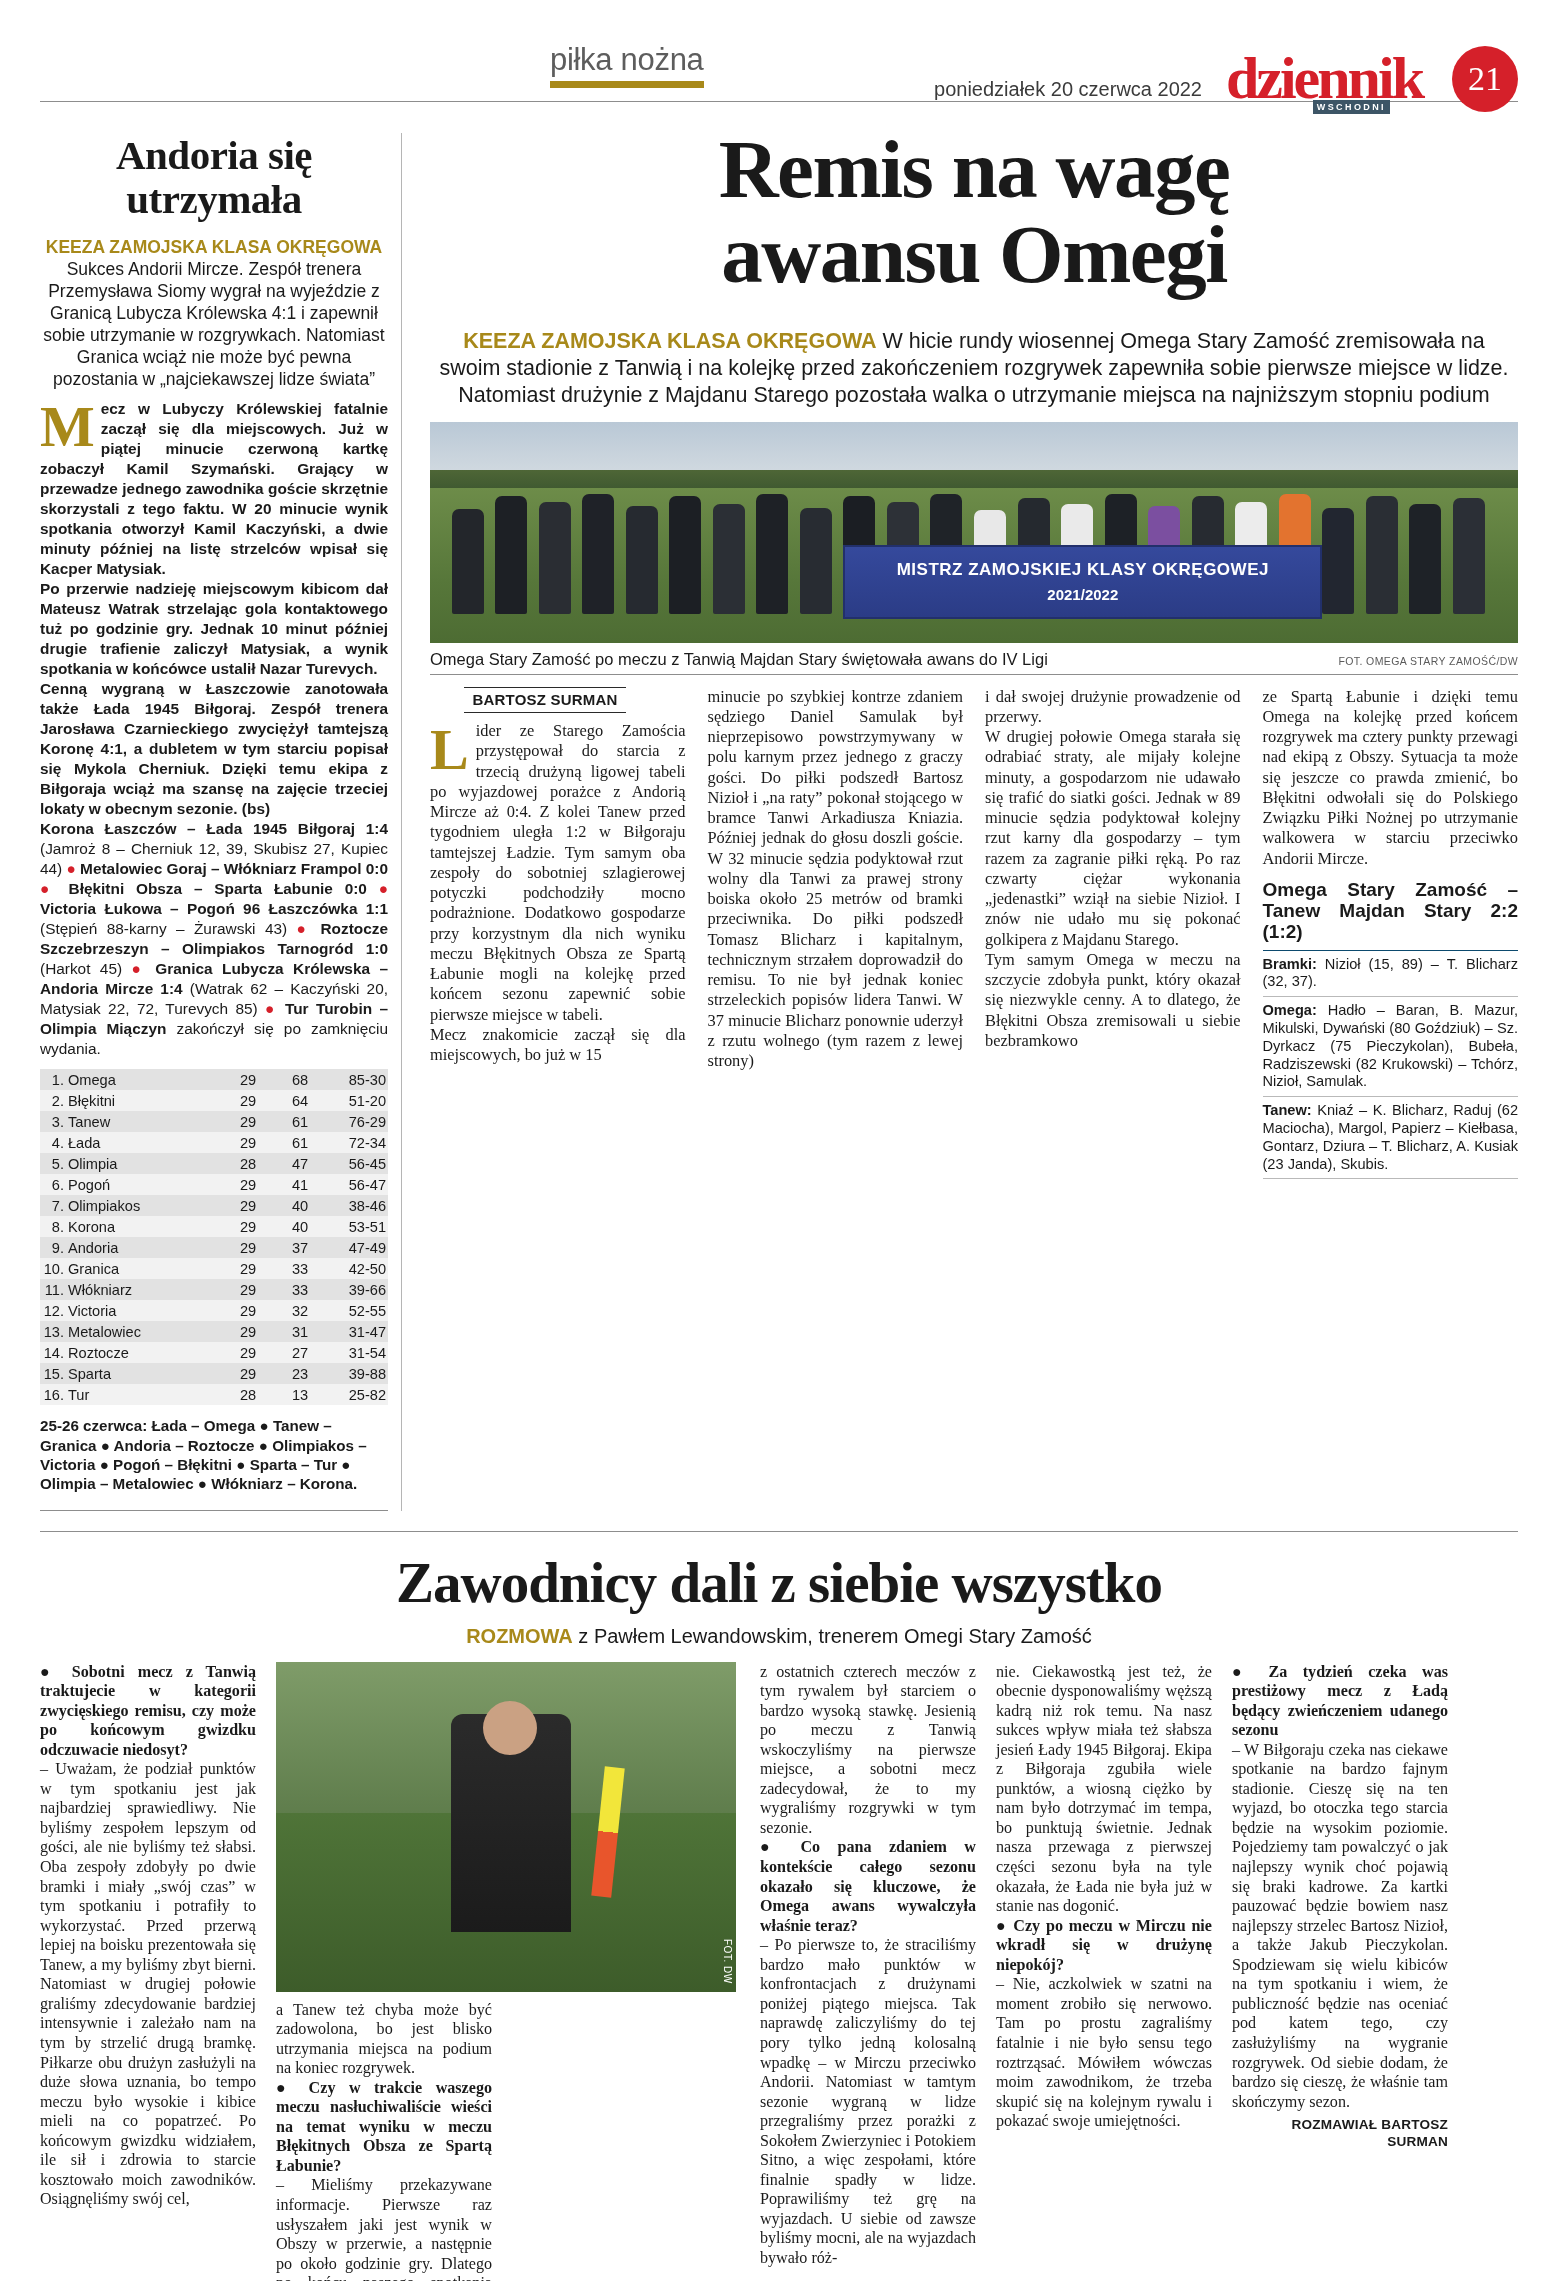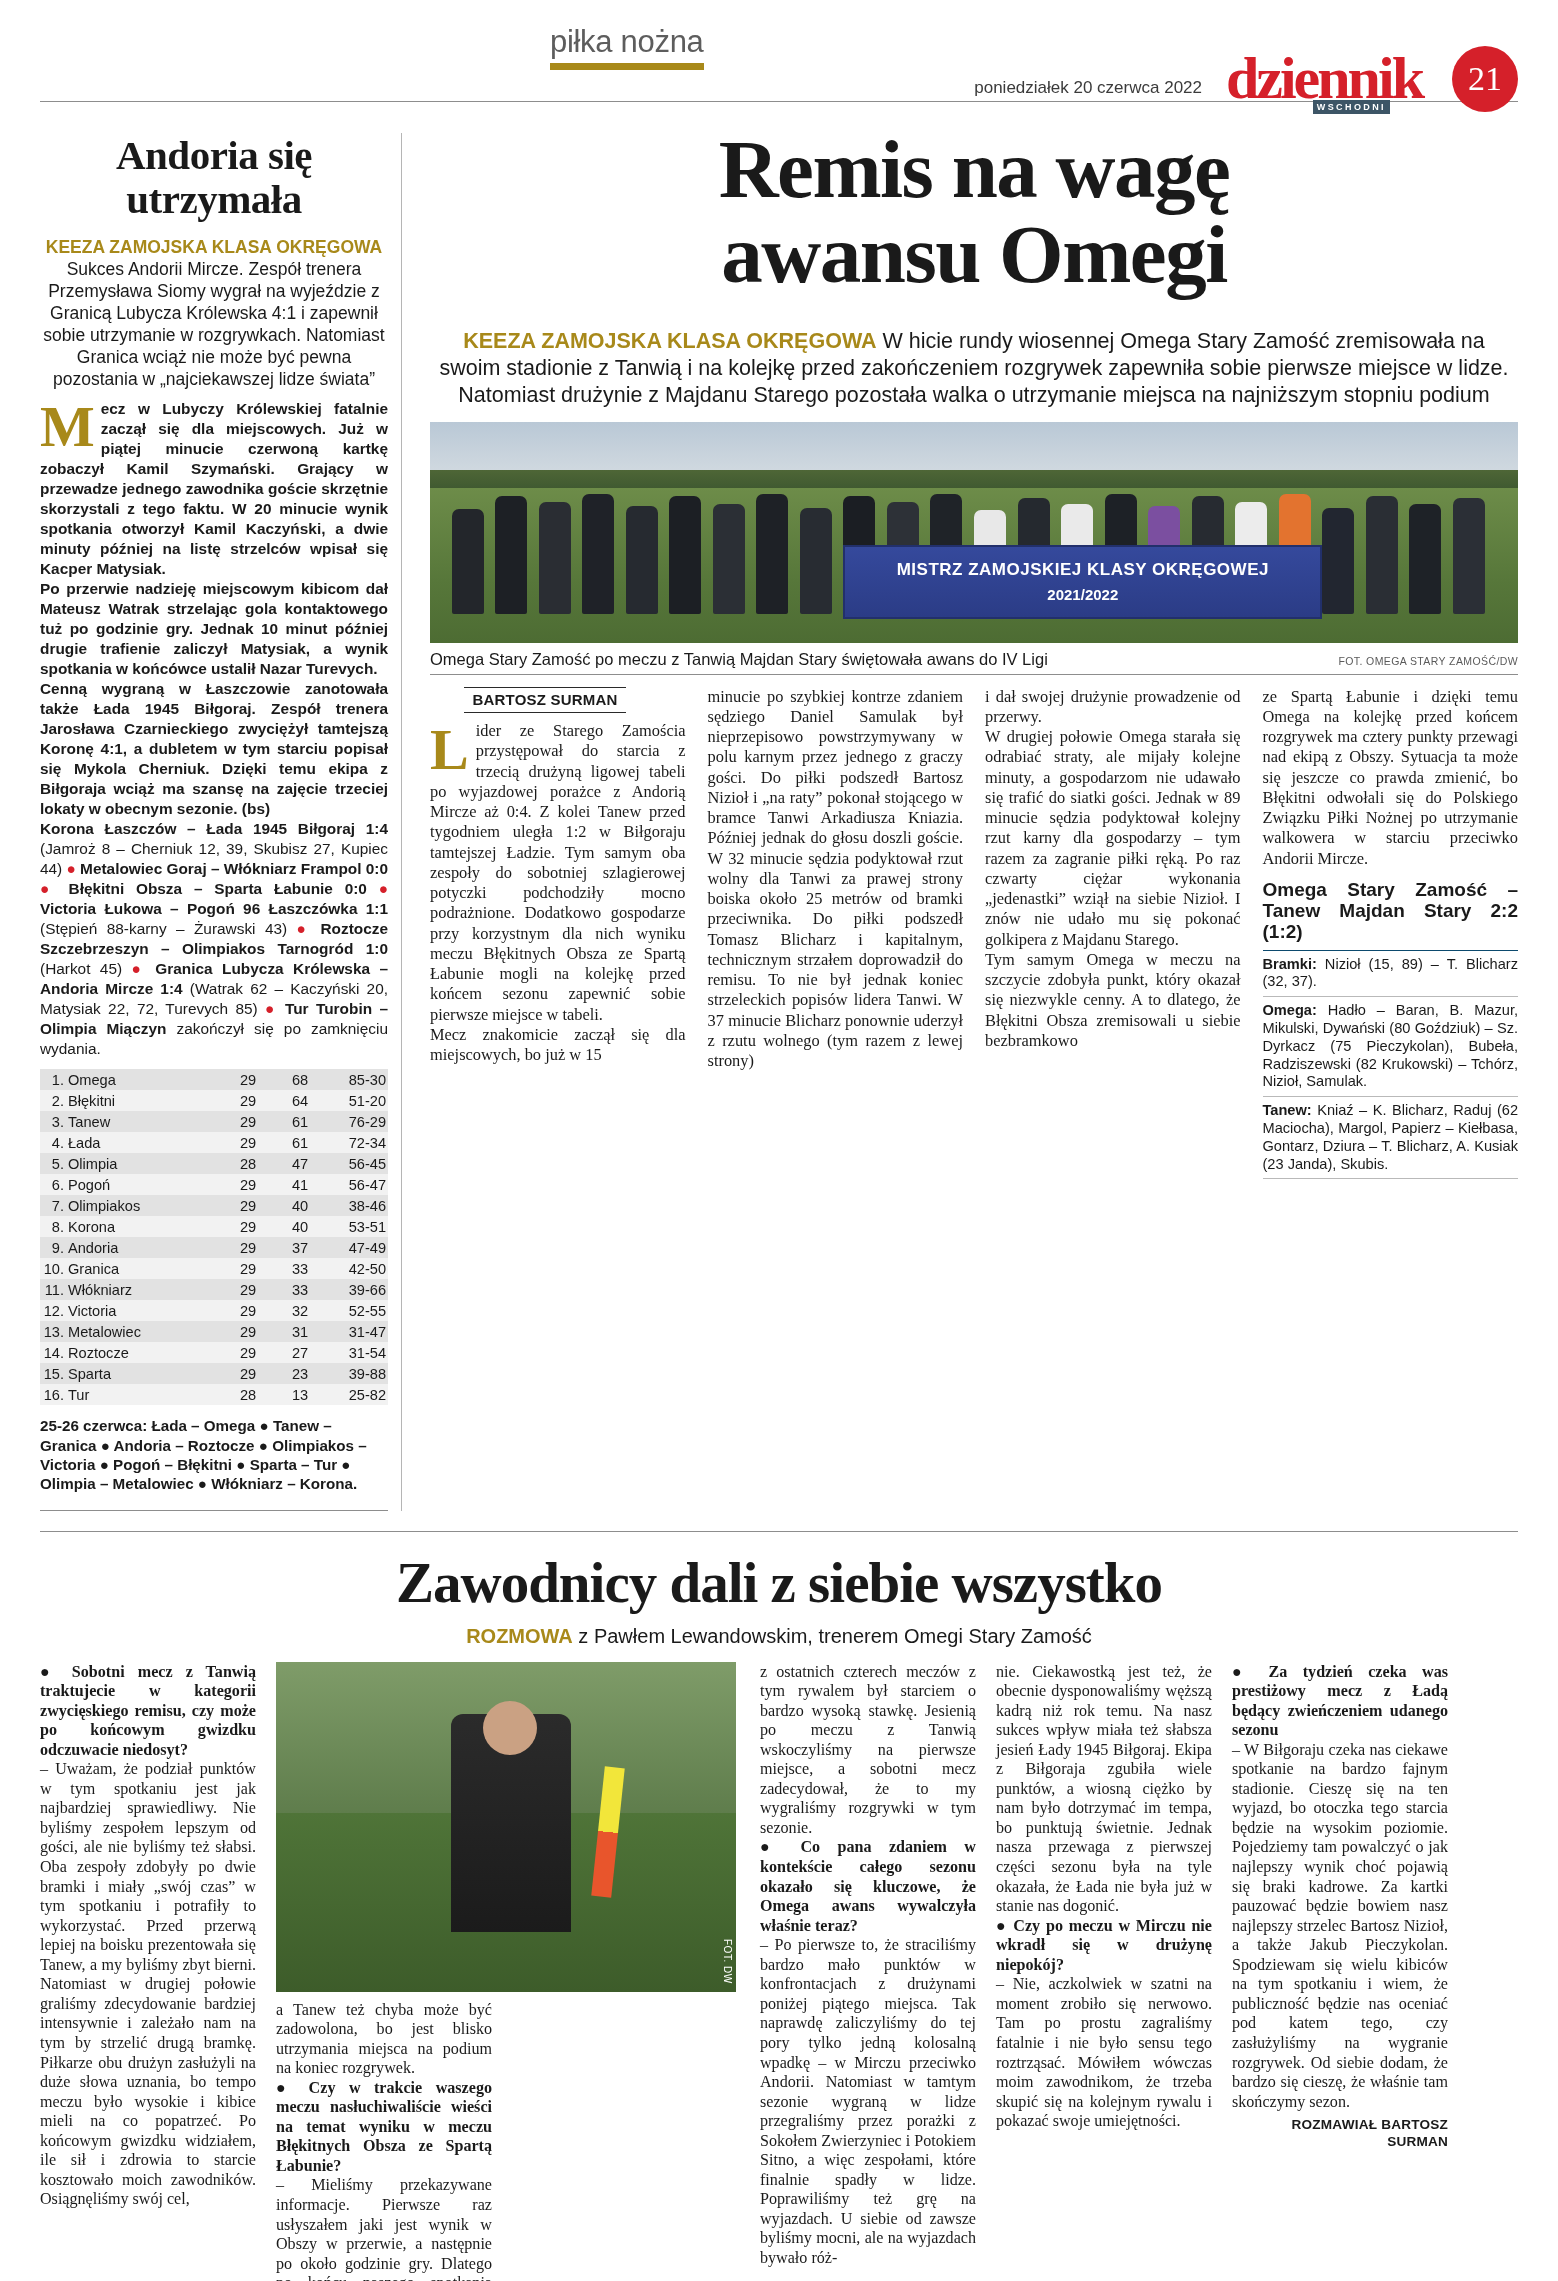--- a/index.html
+++ b/index.html
@@ -10,35 +10,35 @@
     font-family:"Liberation Serif", serif;
     color:#1a1a1a;
     position:relative;
     overflow:hidden;
   }
   .page { width:1558px; height:2281px; position:relative; padding:0 40px; }
 
   
   .masthead { position:relative; height:115px; }
   .kicker-wrap {
-    position:absolute; left:510px; top:26px; text-align:center;
+    position:absolute; left:510px; top:44px; text-align:center;
   }
   .kicker {
     font-family:"Liberation Sans", sans-serif;
     font-size:31px; font-weight:300; color:#5d5d5d; letter-spacing:-0.3px;
     line-height:1;
   }
   .kicker-rule { height:7px; background:#a8891a; margin-top:6px; }
   .rule-line {
     position:absolute; left:0; right:0; top:101px; height:1px; background:#8d8d8d;
   }
   .dateline {
     position:absolute; right:316px; top:78px;
     font-family:"Liberation Sans", sans-serif;
-    font-size:17px; color:#3b3b3b; font-weight:300;
+    font-size:20px; color:#3b3b3b; font-weight:300;
   }
   .logo {
     position:absolute; right:96px; top:48px;
     font-family:"Liberation Serif", serif;
     font-size:60px; font-weight:bold; color:#d5202a;
     letter-spacing:-3px; line-height:1;
   }
   .logo-sub {
     position:absolute; right:128px; top:100px;
     background:#3d5566; color:#ffffff;

